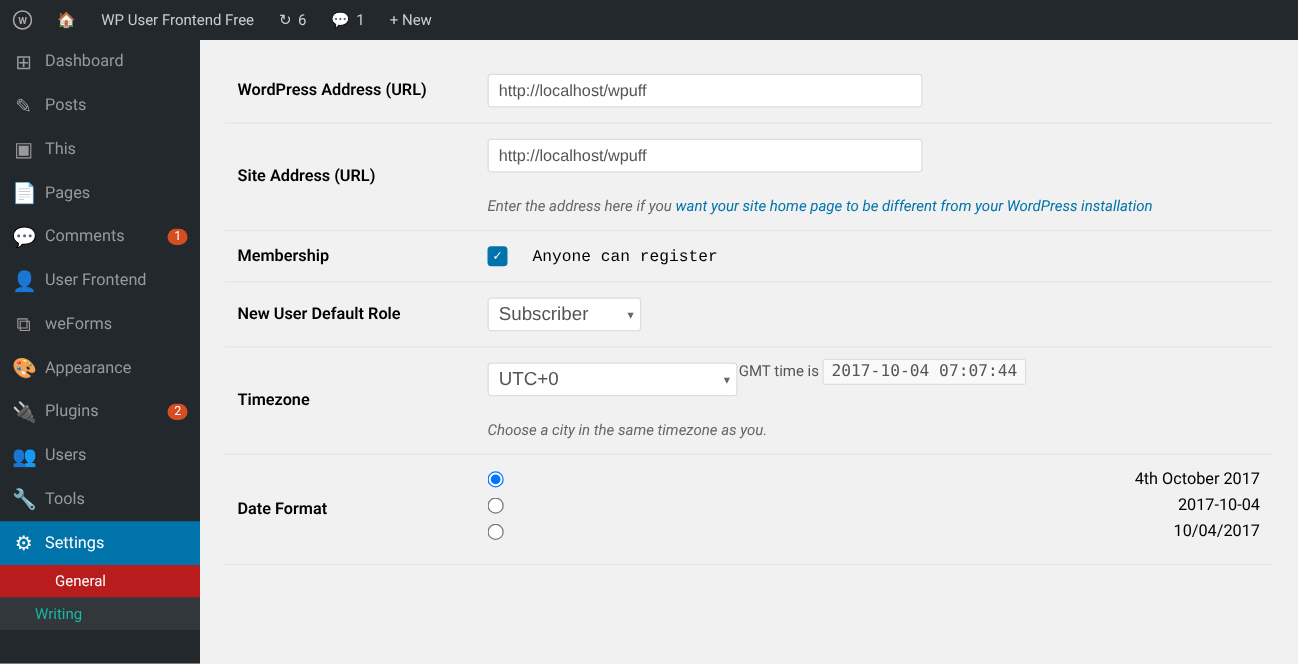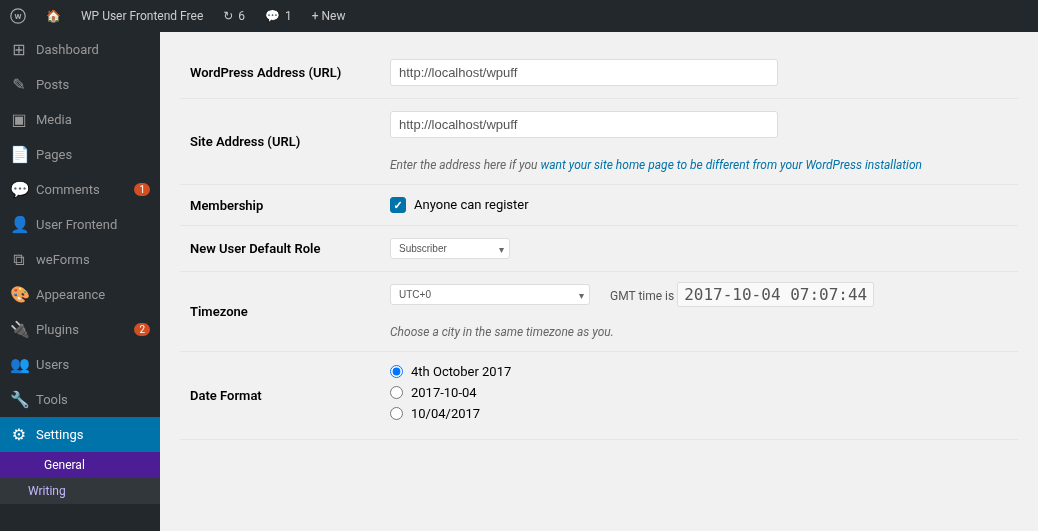--- a/index.html
+++ b/index.html
@@ -25,77 +25,77 @@
       display: flex; align-items: center; padding: 8px 10px; gap: 8px;
       cursor: pointer; color: #999; font-size: 13px; position: relative;
     }
     .sidebar-item.active { background: #0073aa; color: #fff; }
     .sidebar-item .icon { font-size: 16px; width: 18px; text-align: center; }
     .sidebar-badge {
       background: #d54e21; color: #fff; border-radius: 10px;
       font-size: 10px; padding: 1px 5px; margin-left: auto;
     }
     .sidebar-submenu { background: #32373c; }
-    .sidebar-submenu .sidebar-item { padding: 6px 10px 6px 28px; font-size: 12px; color: #c4b5fd; }
-    .sidebar-submenu .sidebar-item.active { background: #4c1d95; color: #fff; padding-left: 44px; }
+    .sidebar-submenu .sidebar-item { padding: 6px 10px 6px 28px; font-size: 12px; color: #14b8a6; }
+    .sidebar-submenu .sidebar-item.active { background: #b91c1c; color: #fff; padding-left: 44px; }
 
     
     .main {
       flex: 1; margin-top: 32px; overflow-y: auto; background: #f1f1f1;
     }
     .content-area { padding: 15px 20px; }
 
     
     .settings-table { width: 100%; border-collapse: collapse; }
     .settings-table tr { border-bottom: 1px solid #e5e5e5; }
     .settings-table td { padding: 12px 10px; vertical-align: top; }
     .settings-table .label-col {
       width: 200px; font-weight: 600; color: #000000; padding-right: 20px;
       vertical-align: middle;
     }
     .settings-table .value-col { }
 
     .text-input {
-      width: 388px; padding: 5px 8px; border: 1px solid #ddd;
+      width: 348px; padding: 5px 8px; border: 1px solid #ddd;
       border-radius: 3px; font-size: 13px; background: #fff; color: #555;
     }
     .helper-text { color: #666; font-size: 12px; margin-top: 20px; font-style: italic; }
     .helper-link { color: #0073aa; text-decoration: none; }
 
     
-    .checkbox-row { display: flex; align-items: flex-start; gap: 8px; }
+    .checkbox-row { display: flex; align-items: flex-end; gap: 20px; font-family: Liberation Mono, monospace; }
     .checkbox-styled {
       width: 16px; height: 16px; border: 1px solid #7e8993;
       background: #fff; border-radius: 3px; display: inline-flex;
       align-items: center; justify-content: center; flex-shrink: 0;
       cursor: pointer;
     }
     .checkbox-styled.checked { background: #0073aa; border-color: #0073aa; }
     .checkbox-styled.checked::after { content: '✓'; color: #fff; font-size: 11px; font-weight: bold; }
 
     
     .select-input {
       padding: 4px 24px 4px 8px; border: 1px solid #ddd;
-      border-radius: 3px; font-size: 10px; background: #fff;
+      border-radius: 3px; font-size: 15px; background: #fff;
       color: #555; appearance: none; cursor: pointer; min-width: 120px;
     }
     .select-wrapper { position: relative; display: inline-block; }
     .select-arrow {
       position: absolute; right: 6px; top: 50%; transform: translateY(-50%);
       pointer-events: none; color: #666; font-size: 10px;
     }
 
     
-    .timezone-row { display: flex; align-items: center; gap: 20px; }
+    .timezone-row { display: flex; align-items: flex-start; gap: 1px; }
     .timezone-select { min-width: 200px; }
     .gmt-info { color: #555; font-size: 12px; }
-    .gmt-time { background: #f9f9f9; border: 1px solid #ddd; padding: 2px 6px; font-family: monospace; font-size: 16px; border-radius: 2px; }
-
-    
-    .radio-row { display: flex; align-items: center; gap: 8px; margin-bottom: 6px; }
+    .gmt-time { background: #f9f9f9; border: 1px solid #ddd; padding: 2px 6px; font-family: monospace; font-size: 13px; border-radius: 2px; }
+
+    
+    .radio-row { display: flex; align-items: center; gap: 8px; margin-bottom: 6px; justify-content: space-between; }
     .radio-input { cursor: pointer; }
 
     
     .wp-logo { display: flex; align-items: center; justify-content: center; width: 36px; }
     .wp-logo svg { width: 20px; height: 20px; }
   </style>
 </head>
 <body>
 
 <div class="admin-bar">
@@ -116,21 +116,21 @@
   <div class="sidebar-item">
     <span class="icon">⊞</span>
     <span>Dashboard</span>
   </div>
   <div class="sidebar-item">
     <span class="icon">✎</span>
     <span>Posts</span>
   </div>
   <div class="sidebar-item">
     <span class="icon">▣</span>
-    <span>Media</span>
+    <span>This</span>
   </div>
   <div class="sidebar-item">
     <span class="icon">📄</span>
     <span>Pages</span>
   </div>
   <div class="sidebar-item">
     <span class="icon">💬</span>
     <span>Comments</span>
     <span class="sidebar-badge">1</span>
   </div>

